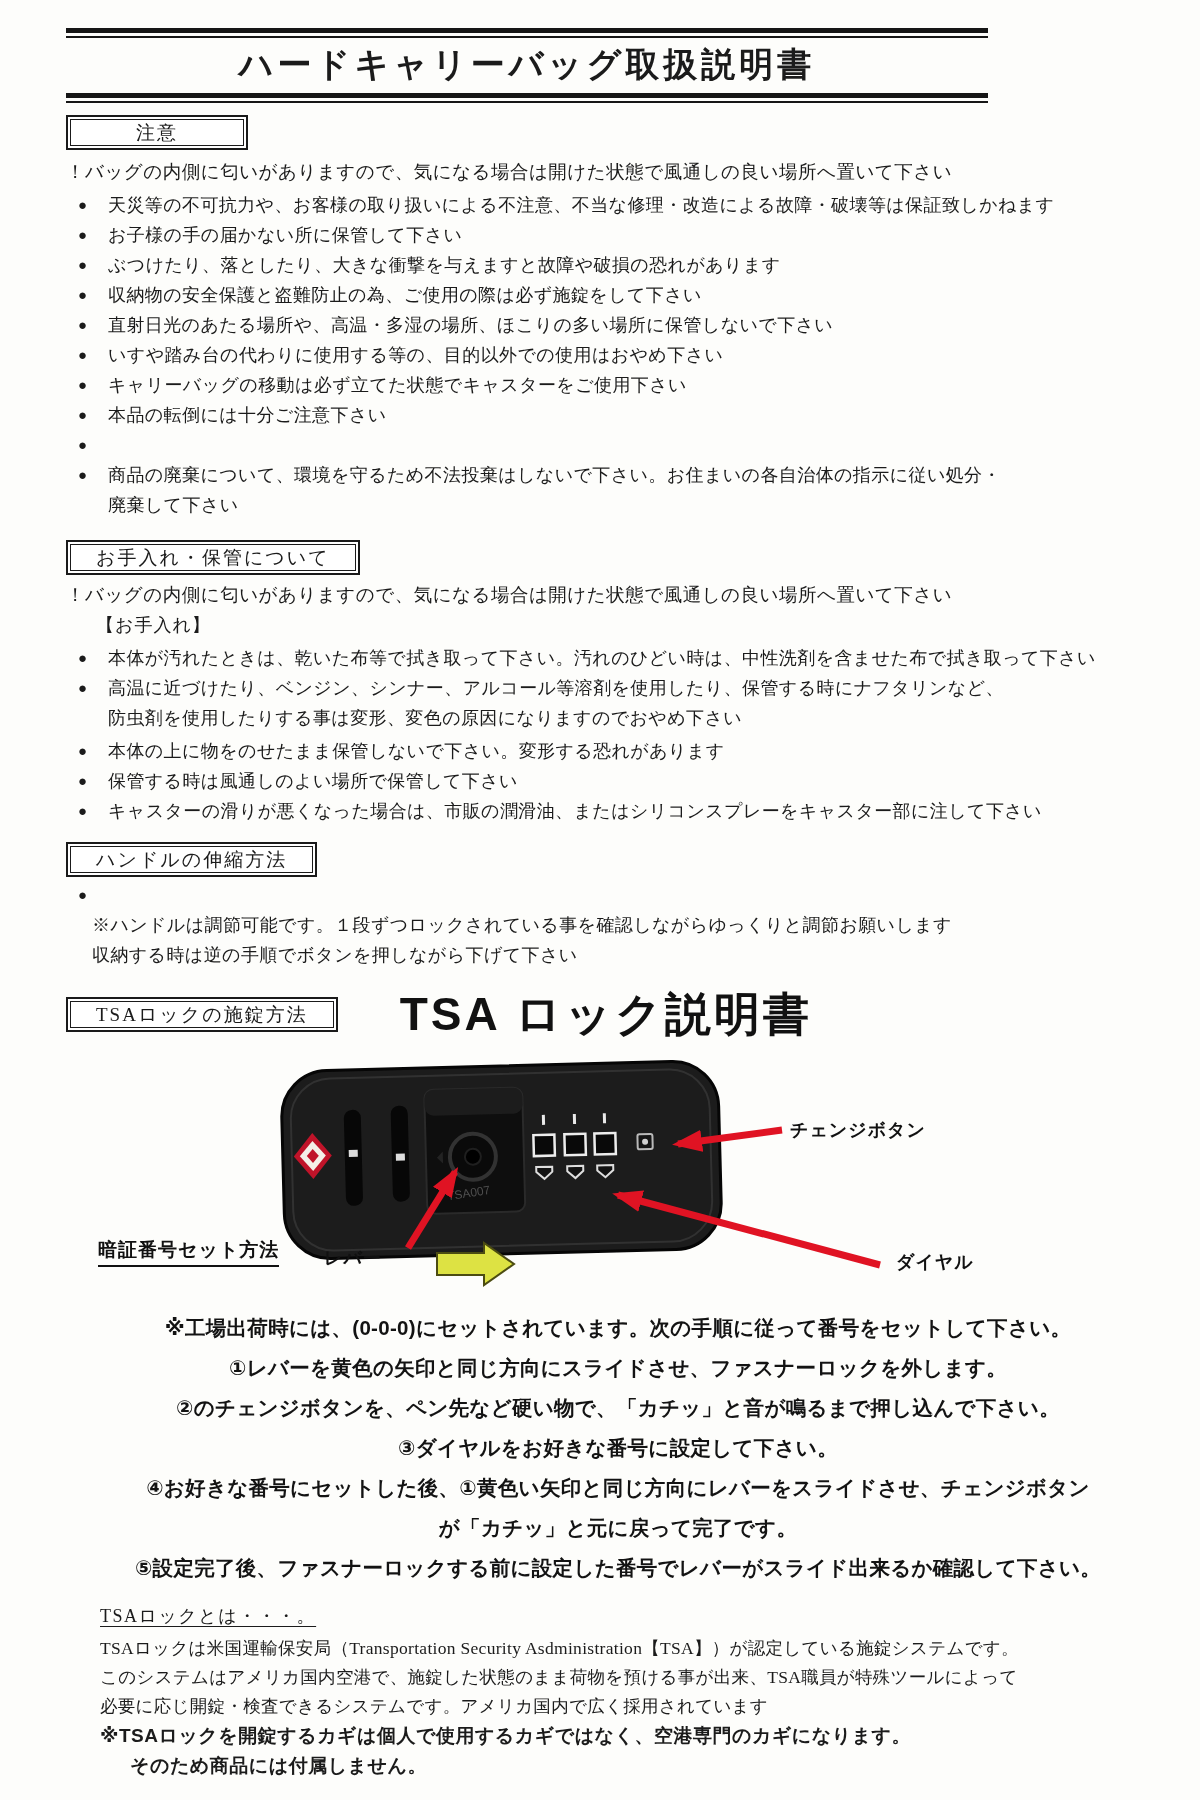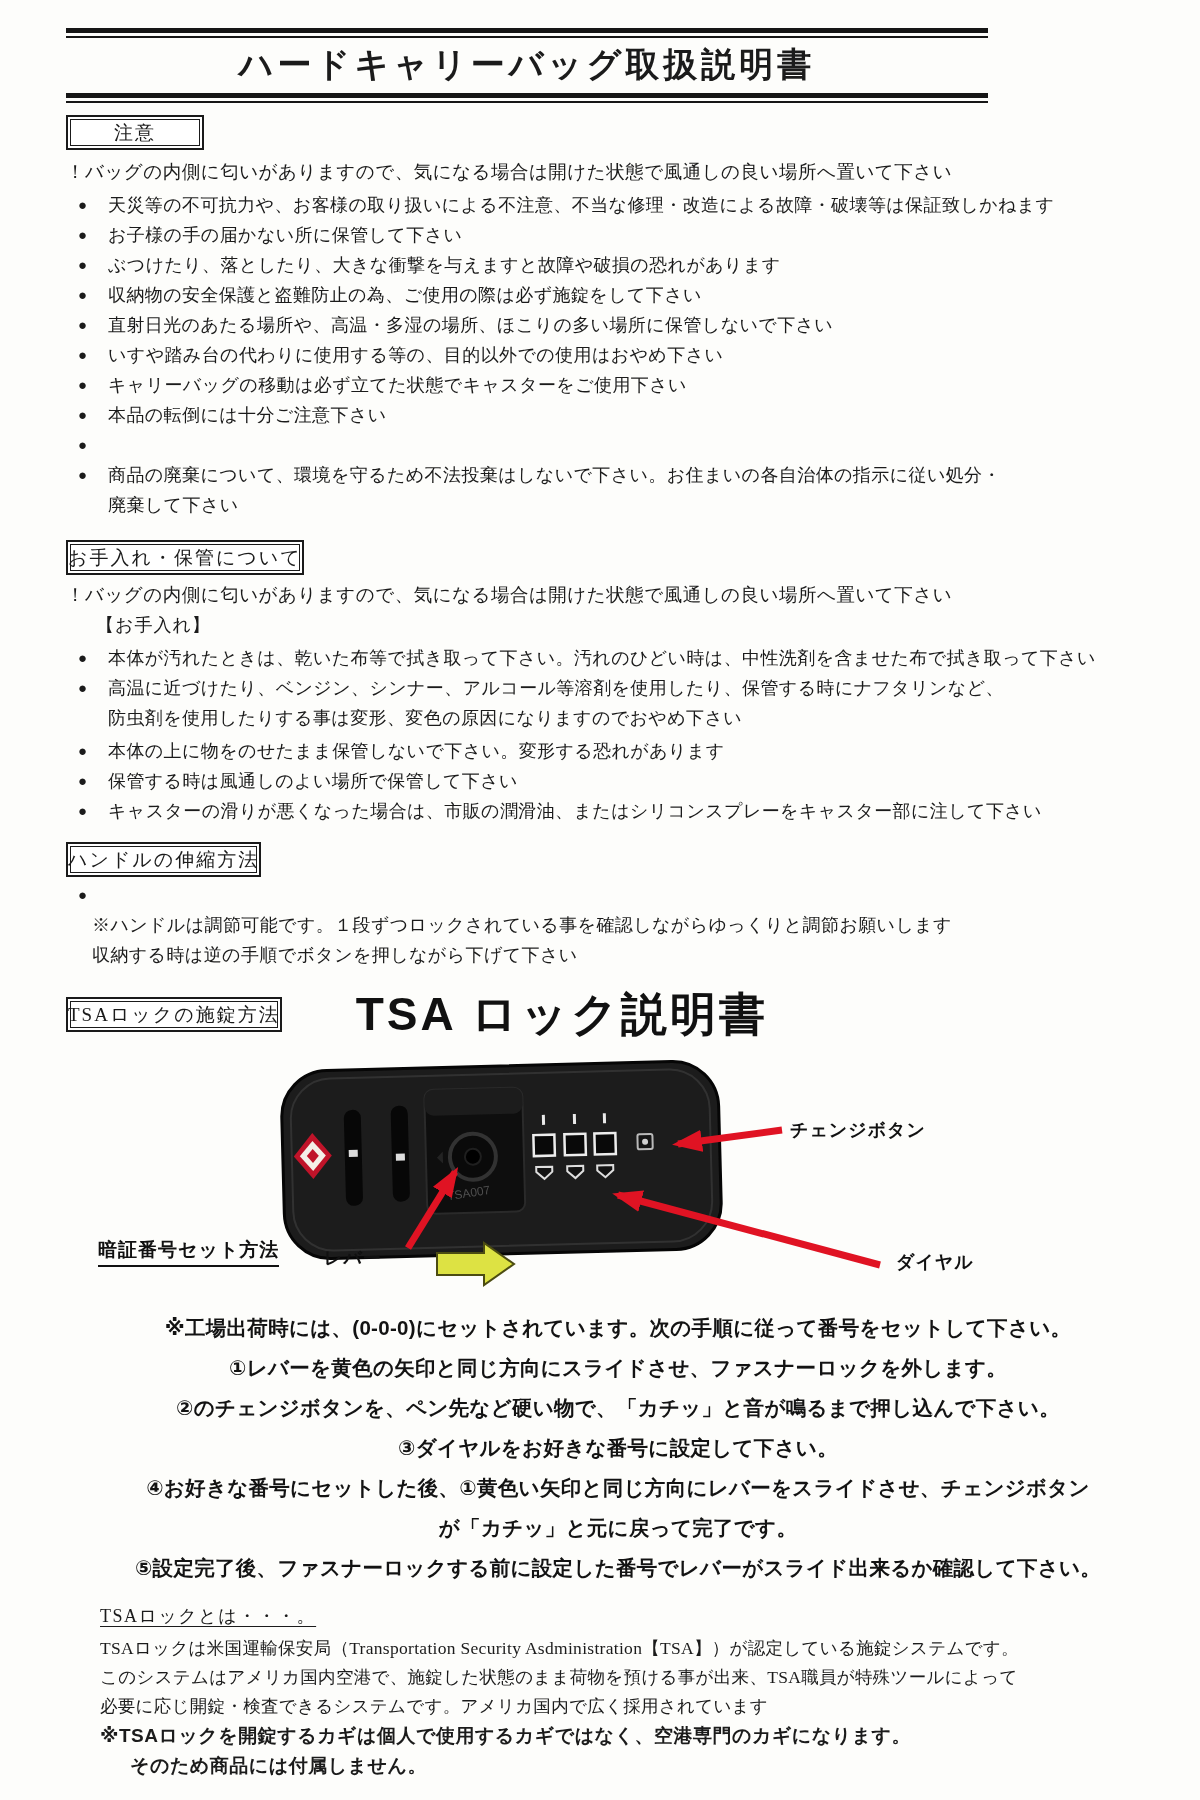--- a/index.html
+++ b/index.html
@@ -13,37 +13,37 @@
   .rule-thick{border-top:5px solid #161616;}
   .rule-thin{border-top:2px solid #161616;margin-top:3px;}
   .page-title{
     text-align:center;font-size:34px;font-weight:bold;letter-spacing:4px;
     margin:5px 0 6px 0;line-height:44px;
   }
   
   .secbox{
     display:inline-block;border:2px solid #1a1a1a;background:#fff;
     box-shadow:inset 0 0 0 2px #fff, inset 0 0 0 3px #1a1a1a;
-    font-size:19px;padding:4px 0;letter-spacing:2px;line-height:23px;
-  }
-  .secbox.widepad{padding:4px 46px;}
+    font-size:19px;padding:4px 28px;letter-spacing:2px;line-height:23px;
+  }
+  .secbox.widepad{padding:4px 68px;}
   
   .warnline{
     font-size:18.5px;line-height:30px;margin-top:7px;letter-spacing:0.5px;
     text-underline-offset:5px;
   }
   .blist{margin:3px 0 0 12px;}
   .li{display:flex;line-height:30px;font-size:18px;letter-spacing:0.4px;}
   .blt{flex:none;width:30px;font-size:15px;padding-top:0px;}
   .li-text{white-space:pre-line;}
   .sublabel{font-size:18px;line-height:30px;margin-left:30px;letter-spacing:1px;}
   .note{font-size:18px;line-height:30px;margin-left:26px;letter-spacing:0.4px;}
   .mt20{margin-top:20px;} .mt16{margin-top:16px;} .mt12{margin-top:12px;} .mt5{margin-top:5px;}
   
-  .tsa-head{display:flex;align-items:center;margin-top:18px;gap:12px;}
+  .tsa-head{display:flex;align-items:center;margin-top:18px;}
   .tsa-title{
     font-family:"Liberation Sans","DejaVu Sans",sans-serif;font-weight:700;
     font-size:46px;letter-spacing:3px;margin-left:62px;line-height:52px;color:#111;
   }
   
   .tsa-illo{position:relative;height:258px;margin:4px 0 0 -66px;width:1200px;}
   .tsa-illo svg{position:absolute;left:0;top:0;}
   .illo-label{
     position:absolute;font-family:"Liberation Sans","DejaVu Sans",sans-serif;
     font-weight:700;font-size:18px;color:#111;letter-spacing:1px;white-space:nowrap;

